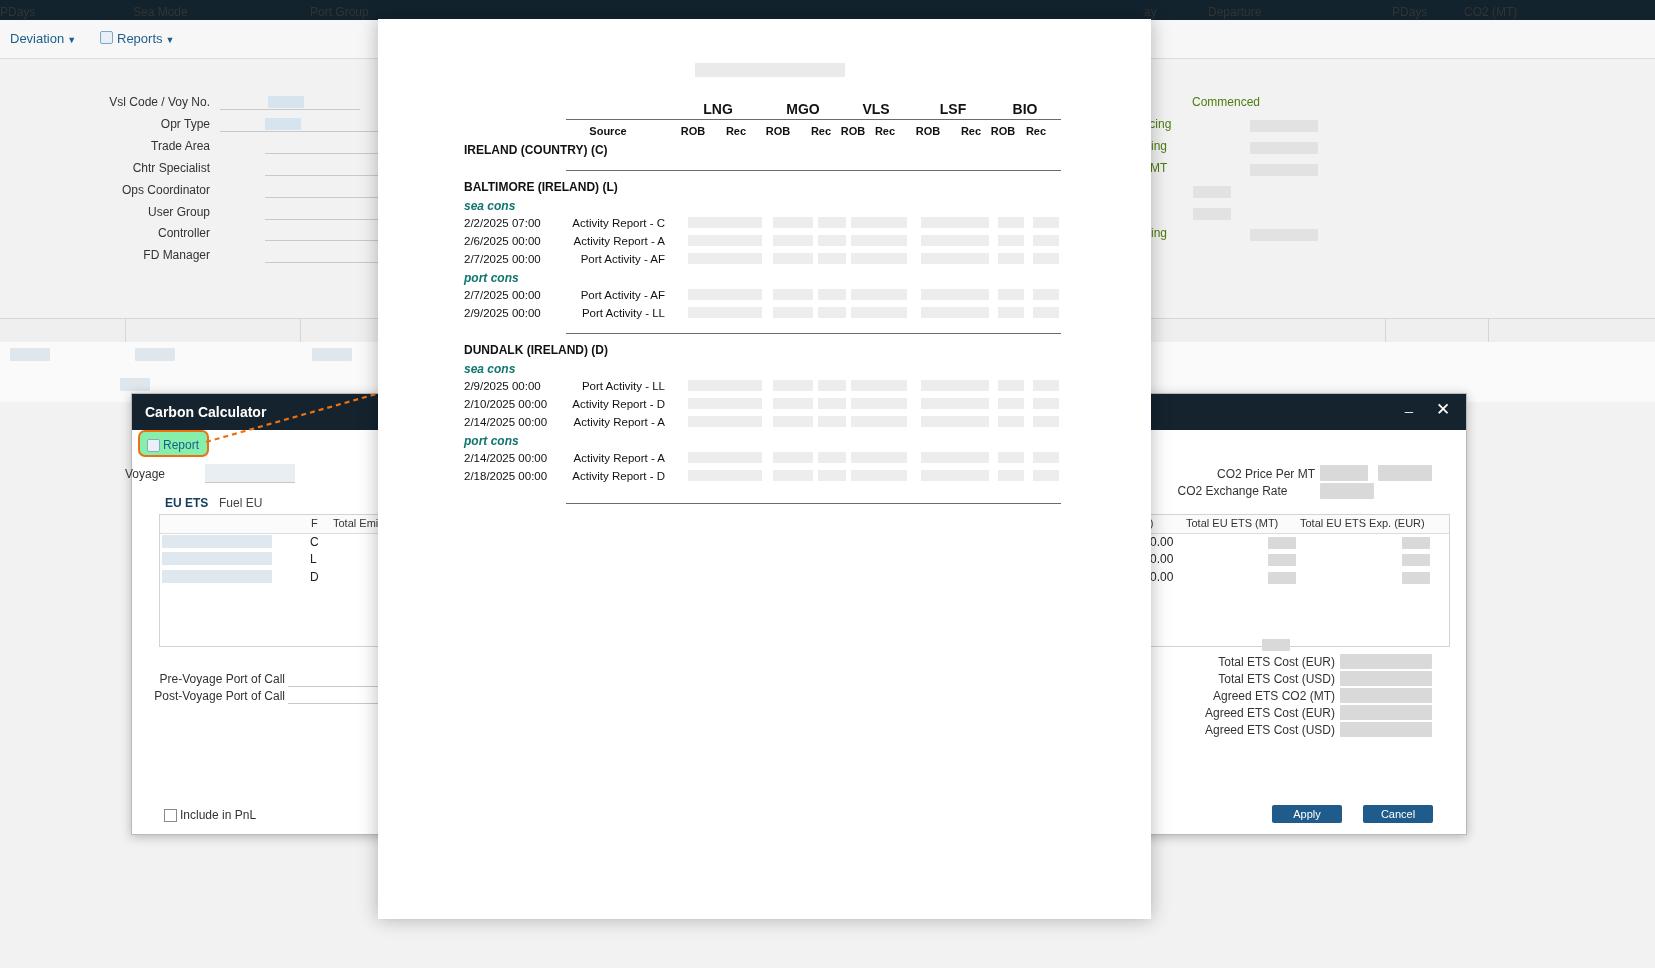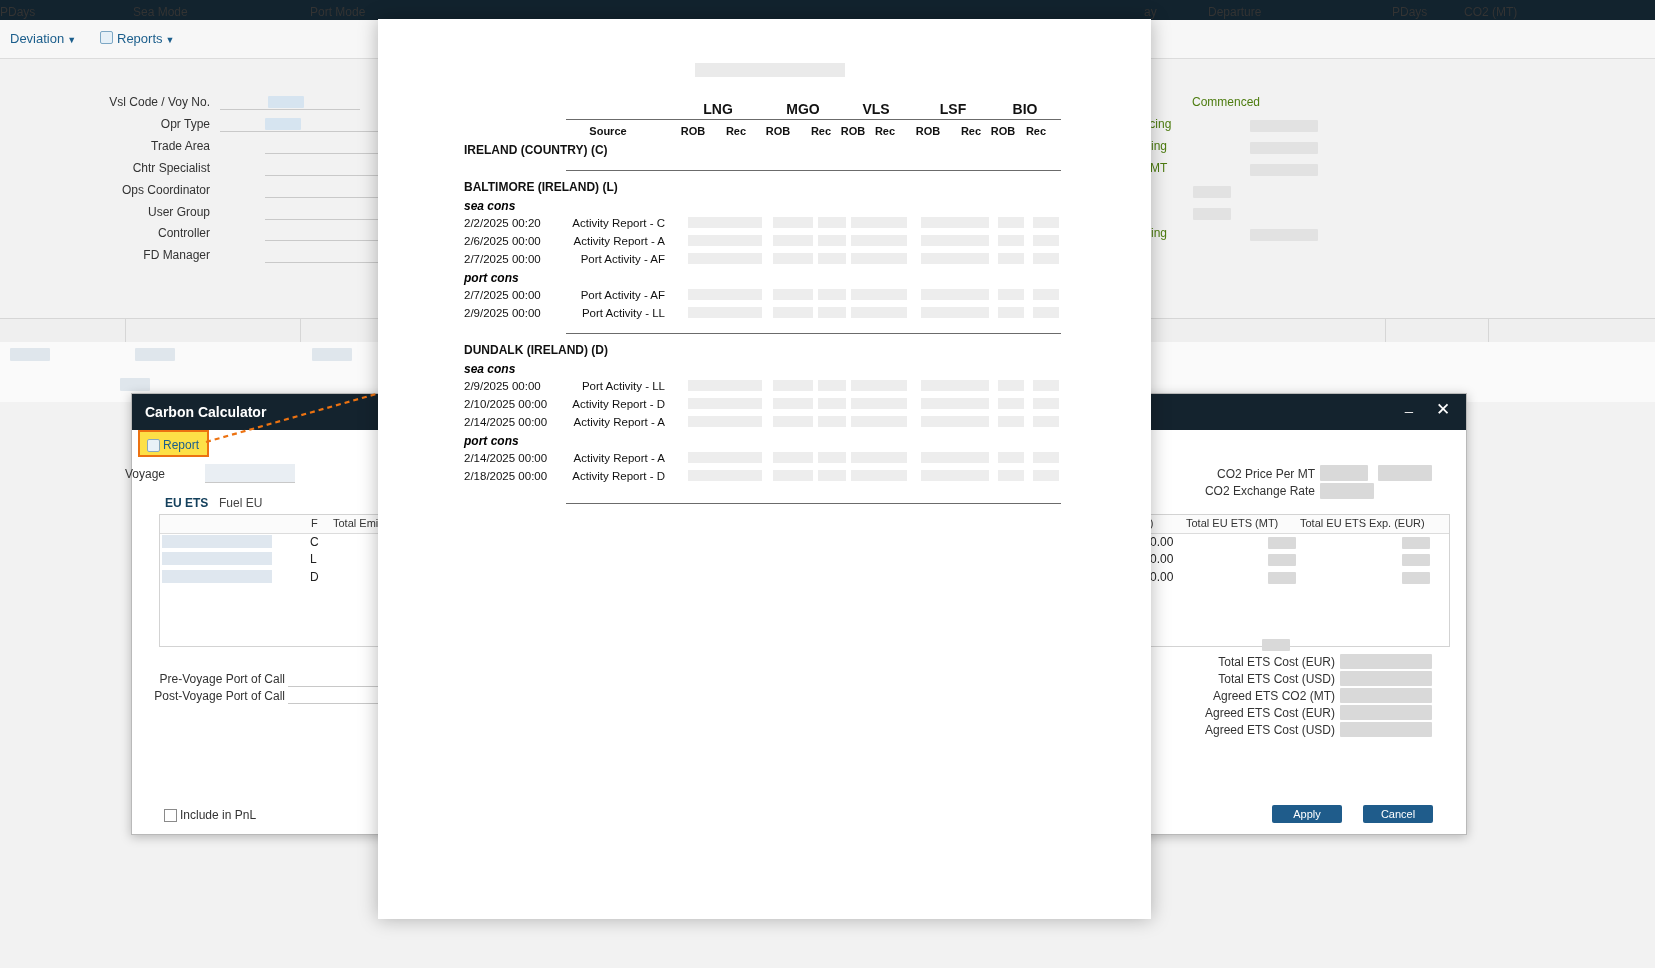--- a/index.html
+++ b/index.html
@@ -178,22 +178,22 @@
     color: #ffffff;
     font-size: 17px;
     text-align: center;
     line-height: 18px;
   }
   #report-button {
     position: absolute;
     left: 6px; top: 36px;
     width: 71px; height: 27px;
     border: 2px solid #ec7211;
-    border-radius: 0;
-    background: #fde047;
+    border-radius: 7px;
+    background: #86efac;
     box-sizing: border-box;
   }
   #report-button .rb-icon {
     position: absolute;
     left: 7px; top: 7px;
     width: 11px; height: 11px;
     border: 1px solid #8aa9bd;
     background: #e9f1f7;
     border-radius: 2px;
   }
@@ -370,21 +370,21 @@
     font-size: 12px;
     font-weight: bold;
     color: #111;
     white-space: nowrap;
   }
   .cons-type {
     position: absolute;
     font-size: 12px;
     font-style: italic;
     font-weight: bold;
-    color: #000000;
+    color: #0f766e;
     white-space: nowrap;
   }
   .row-date {
     position: absolute;
     font-size: 11.5px;
     color: #111;
     white-space: nowrap;
   }
   .row-source {
     position: absolute;
@@ -466,21 +466,21 @@
   <div class="field-fill" style="left:1250px; top:120px; width:68px;"></div>
   <div class="field-fill" style="left:1250px; top:142px; width:68px;"></div>
   <div class="field-fill" style="left:1250px; top:164px; width:68px;"></div>
   <div class="field-fill" style="left:1193px; top:186px; width:38px;"></div>
   <div class="field-fill" style="left:1193px; top:208px; width:38px;"></div>
   <div class="field-fill" style="left:1250px; top:229px; width:68px;"></div>
 
   <div id="grid-header"></div>
   <div class="grid-col" style="left:0px;">PDays</div>
   <div class="grid-col" style="left:133px;">Sea Mode</div>
-  <div class="grid-col" style="left:310px;">Port Mode</div>
+  <div class="grid-col" style="left:310px;">Port Group</div>
   <div class="grid-col" style="left:1144px;">ay</div>
   <div class="grid-col" style="left:1208px;">Departure</div>
   <div class="grid-col" style="left:1392px;">PDays</div>
   <div class="grid-col" style="left:1464px;">CO2 (MT)</div>
 
   <div class="grid-sep" style="left:125px;"></div>
   <div class="grid-sep" style="left:300px;"></div>
   <div class="grid-sep" style="left:1138px;"></div>
   <div class="grid-sep" style="left:1385px;"></div>
   <div class="grid-sep" style="left:1488px;"></div>
@@ -543,21 +543,21 @@
 <div class="cc-grey" style="left:1262px; top:639px; width:28px;"></div>
 
 <div class="cc-label" style="left:140px; top:672px; width:145px;">Pre-Voyage Port of Call</div>
 <div class="cc-input" style="left:288px; top:668px; width:180px; background:transparent; border-bottom:1px solid #c8c8c8;"></div>
 <div class="cc-label" style="left:140px; top:689px; width:145px;">Post-Voyage Port of Call</div>
 <div class="cc-input" style="left:288px; top:685px; width:180px; background:transparent; border-bottom:1px solid #c8c8c8;"></div>
 
 <div class="cc-label" style="left:1150px; top:467px; width:165px;">CO2 Price Per MT</div>
 <div class="cc-grey" style="left:1320px; top:465px; width:48px; height:16px;"></div>
 <div class="cc-grey" style="left:1378px; top:465px; width:54px; height:16px;"></div>
-<div class="cc-label" style="left:1150px; top:484px; width:165px;">CO2 Exchange Rate</div>
+<div class="cc-label" style="left:1150px; top:484px; width:165px;text-align:center;">CO2 Exchange Rate</div>
 <div class="cc-grey" style="left:1320px; top:483px; width:54px; height:16px;"></div>
 
 <div class="cc-label" style="left:1180px; top:655px; width:155px;">Total ETS Cost (EUR)</div>
 <div class="cc-grey" style="left:1340px; top:654px; width:92px; height:15px;"></div>
 <div class="cc-label" style="left:1180px; top:672px; width:155px;">Total ETS Cost (USD)</div>
 <div class="cc-grey" style="left:1340px; top:671px; width:92px; height:15px;"></div>
 <div class="cc-label" style="left:1180px; top:689px; width:155px;">Agreed ETS CO2 (MT)</div>
 <div class="cc-grey" style="left:1340px; top:688px; width:92px; height:15px;"></div>
 <div class="cc-label" style="left:1180px; top:706px; width:155px;">Agreed ETS Cost (EUR)</div>
 <div class="cc-grey" style="left:1340px; top:705px; width:92px; height:15px;"></div>
@@ -596,21 +596,21 @@
   <div class="subhead" style="left:574px; top:106px; width:38px;">Rec</div>
   <div class="subhead" style="left:606px; top:106px; width:38px;">ROB</div>
   <div class="subhead" style="left:639px; top:106px; width:38px;">Rec</div>
 
   <div class="section-country" style="left:86px; top:124px;">IRELAND (COUNTRY) (C)</div>
   <div class="hline" style="left:188px; top:151px; width:495px;"></div>
 
   <div class="section-port" style="left:86px; top:161px;">BALTIMORE (IRELAND) (L)</div>
   <div class="cons-type" style="left:86px; top:180px;">sea cons</div>
 
-  <div class="row-date" style="left:86px; top:198px;">2/2/2025 00:20</div>
+  <div class="row-date" style="left:86px; top:198px;">2/2/2025 07:00</div>
   <div class="row-source" style="left:170px; top:198px; width:117px;">Activity Report - C</div>
   <div class="val-cell" style="left:310px; top:198px; width:74px;"></div>
   <div class="val-cell" style="left:395px; top:198px; width:40px;"></div>
   <div class="val-cell" style="left:440px; top:198px; width:28px;"></div>
   <div class="val-cell" style="left:473px; top:198px; width:56px;"></div>
   <div class="val-cell" style="left:543px; top:198px; width:68px;"></div>
   <div class="val-cell" style="left:620px; top:198px; width:26px;"></div>
   <div class="val-cell" style="left:655px; top:198px; width:26px;"></div>
 
   <div class="row-date" style="left:86px; top:216px;">2/6/2025 00:00</div>

